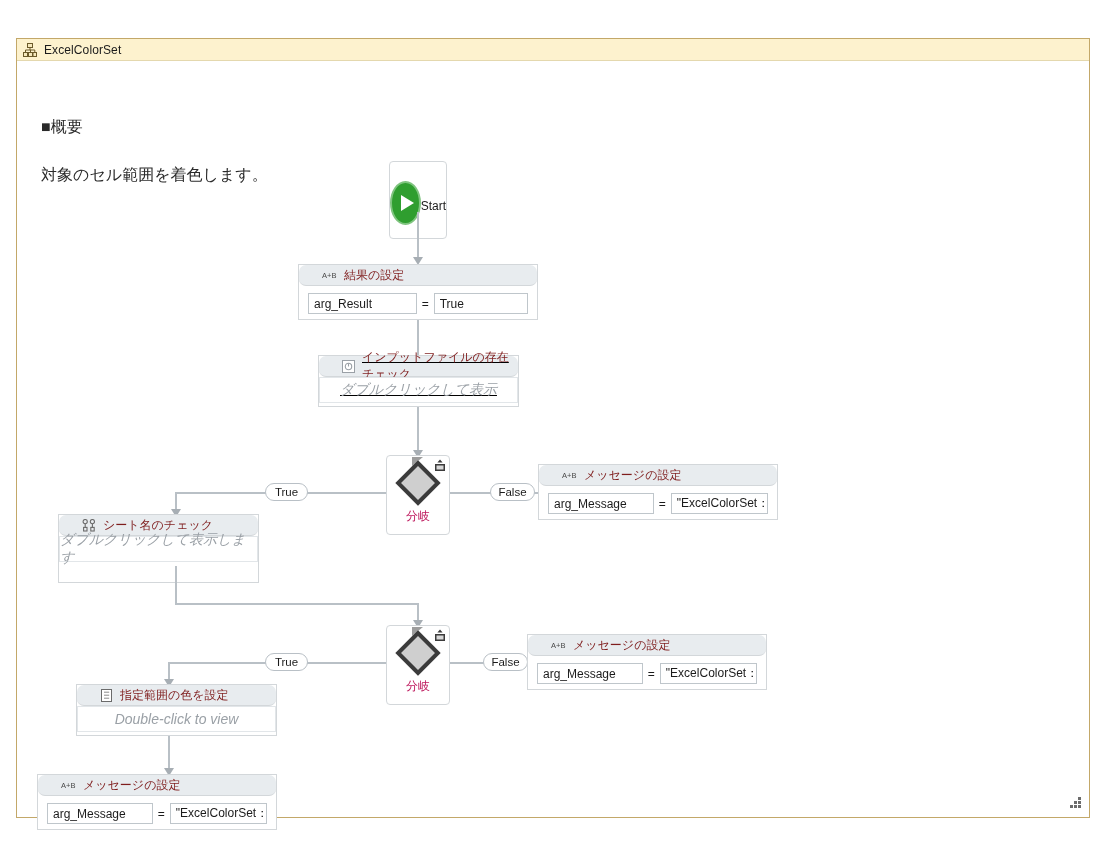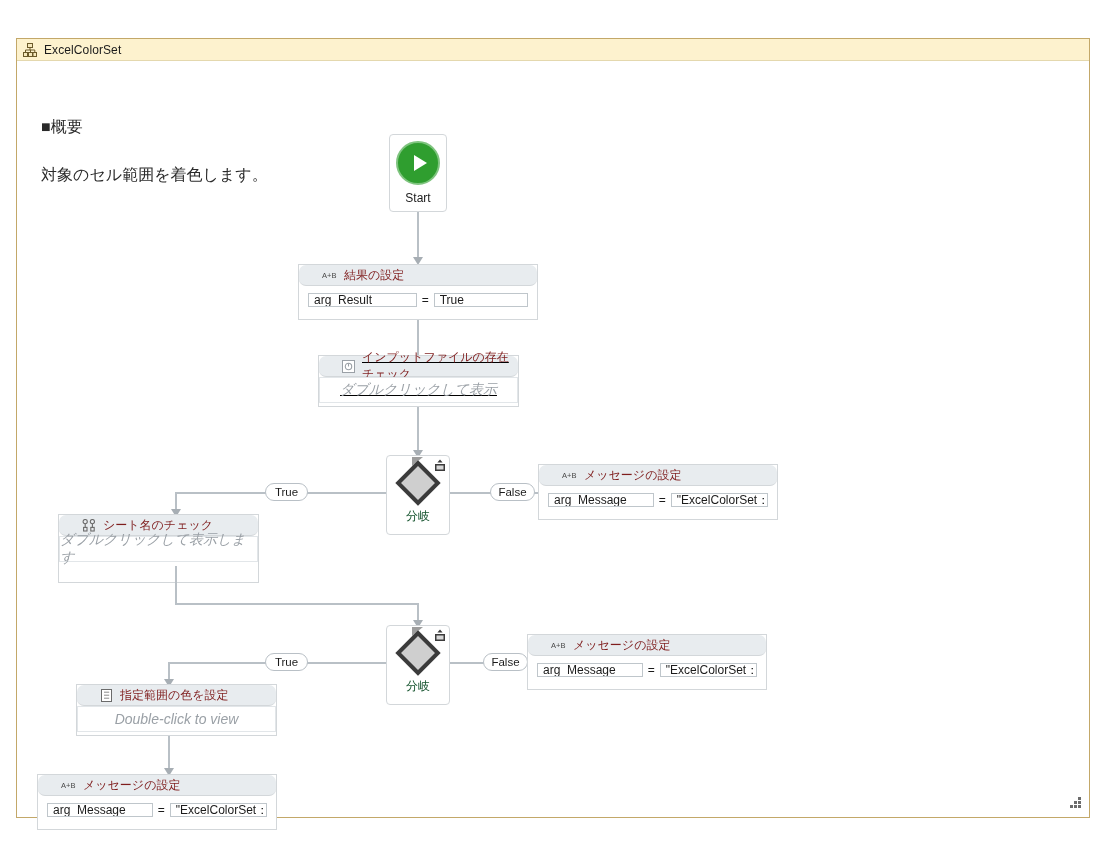--- a/index.html
+++ b/index.html
@@ -84,21 +84,21 @@
   .card-body {
     display: flex;
     align-items: center;
     padding: 6px 8px;
     box-sizing: border-box;
   }
 
   
   .assign-card .card-body { padding: 7px 9px; }
   .field {
-    height: 14px;
+    height: 21px;
     border: 1px solid #bfc6cb;
     background: #ffffff;
     box-sizing: border-box;
     font-size: 12px;
     color: #1b1b1b;
     display: flex;
     align-items: center;
     padding: 0 5px;
     overflow: hidden;
     white-space: nowrap;
@@ -133,24 +133,25 @@
   
   .start-node {
     position: absolute;
     width: 58px;
     height: 78px;
     border: 1px solid #d3d7da;
     border-radius: 4px;
     background: #ffffff;
     box-sizing: border-box;
     display: flex;
-    flex-direction: column;
+    flex-direction: row;
     align-items: center;
     justify-content: flex-start;
     padding-top: 6px;
+    margin-top: 27px;
   }
   .start-circle {
     width: 40px; height: 40px;
     border-radius: 50%;
     background: #2f9e2f;
     border: 2px solid #7fc47f;
     display:flex; align-items:center; justify-content:center;
   }
   .start-tri {
     width: 0; height: 0;
@@ -183,21 +184,21 @@
   .diamond-outer {
     width: 32px; height: 32px;
     transform: rotate(45deg);
     border: 4px solid #3b3b3b;
     background: #cfcfcf;
     box-sizing: border-box;
   }
   .decision-label {
     margin-top: 9px;
     font-size: 12px;
-    color: #14532d;
+    color: #be185d;
   }
   .corner-tri {
     position: absolute;
     top: 1px; left: 50%;
     margin-left: -6px;
     width: 0; height: 0;
     border-left: 11px solid #9d9d9d;
     border-bottom: 9px solid transparent;
   }
   .badge-icon {

